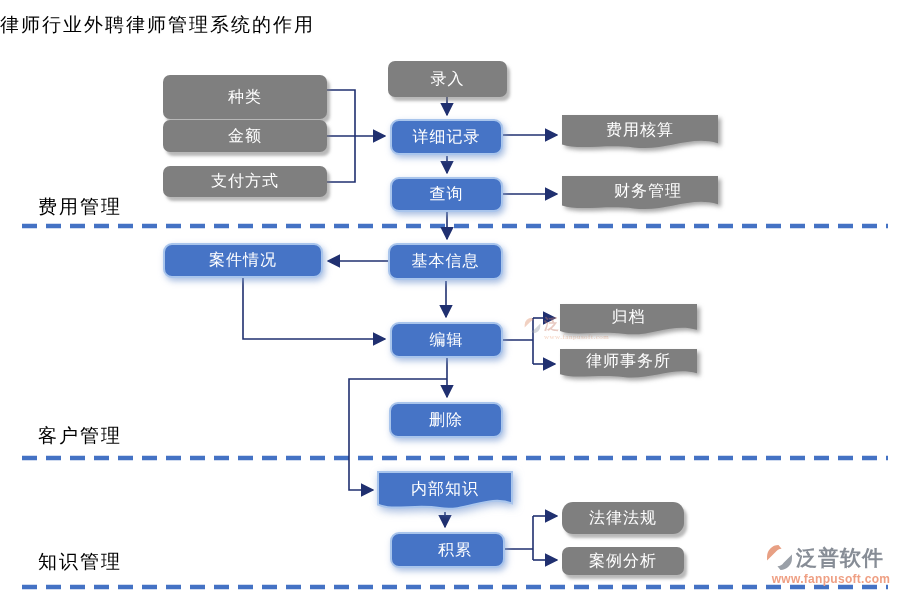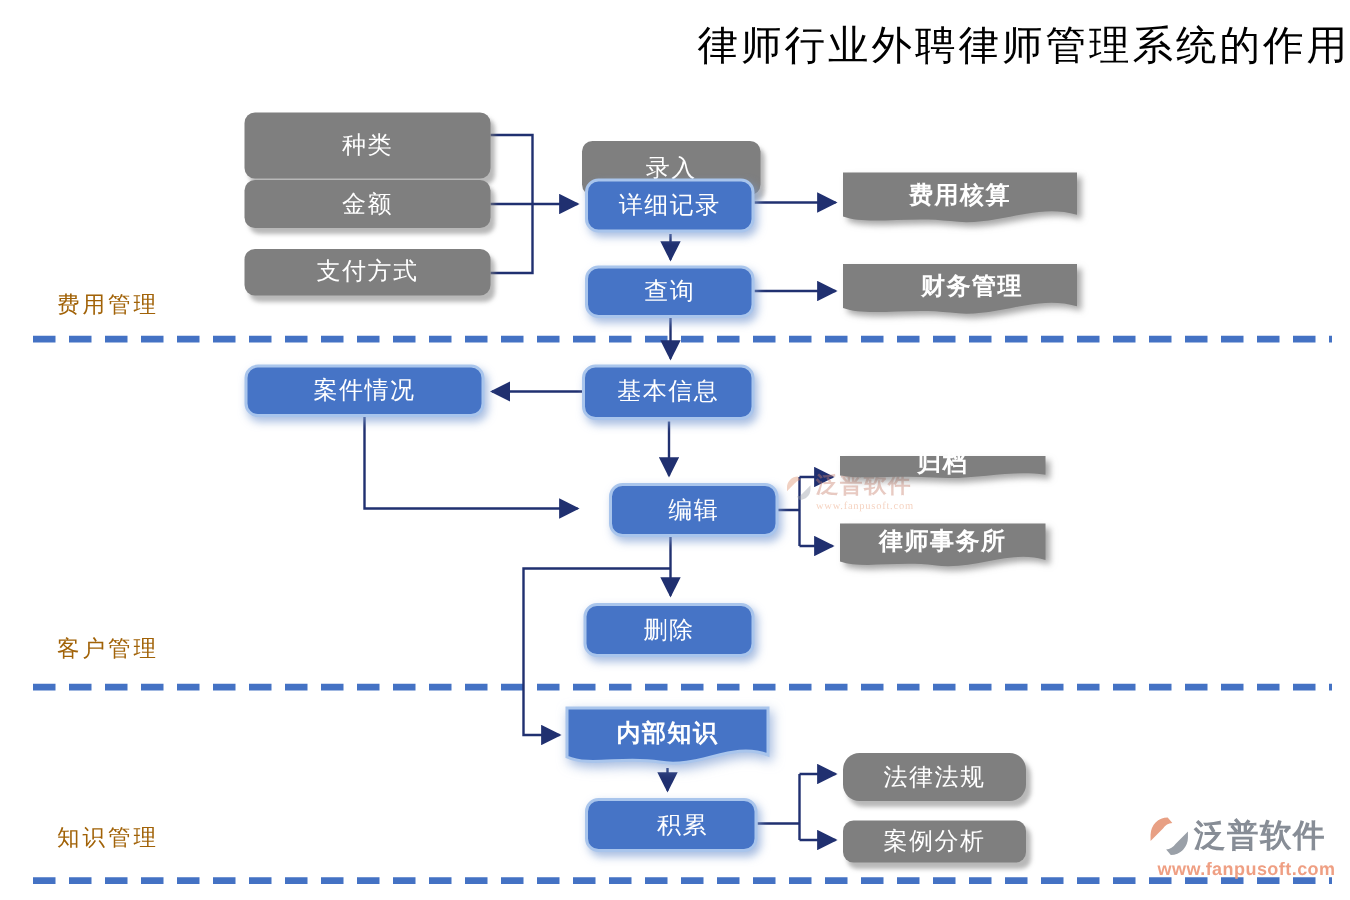--- a/index.html
+++ b/index.html
@@ -1,53 +1,53 @@
 <!DOCTYPE html>
 <html><head>
 <meta charset="utf-8">
 <style>
   html,body{margin:0;padding:0;background:#fff;}
   .stage{position:relative;width:900px;height:600px;background:#fff;overflow:hidden;
          font-family:"Liberation Serif", serif;}
-  .title{position:absolute;top:12px;left:0;width:100%;text-align:right;
-         font-size:27px;color:#000;letter-spacing:2px;z-index:4;}
-  .section-label{position:absolute;font-size:15px;color:#a16207;letter-spacing:2px;z-index:4;}
+  .title{position:absolute;top:12px;left:0;width:100%;text-align:left;
+         font-size:19px;color:#000;letter-spacing:2px;z-index:4;}
+  .section-label{position:absolute;font-size:19px;color:#000000;letter-spacing:2px;z-index:4;}
   #lbl-fee{left:38px;top:194px;}
   #lbl-customer{left:38px;top:423px;}
   #lbl-knowledge{left:38px;top:549px;}
 
   svg.wires{position:absolute;left:0;top:0;z-index:1;}
 
   .node{position:absolute;display:flex;align-items:center;justify-content:center;
         color:#fff;font-size:16px;letter-spacing:1px;z-index:2;box-sizing:border-box;
         white-space:nowrap;}
   .blue{background:#4674c6;border:2px solid #a9c5ec;border-radius:9px;
         box-shadow:2px 3px 6px rgba(125,156,210,.65);}
   .gray{background:#7f7f7f;border-radius:7px;box-shadow:3px 4px 3px rgba(125,125,125,.55);}
-  .doc{background:none;border:none;border-radius:0;box-shadow:none;font-weight:bold;}
+  .doc{background:none;border:none;border-radius:0;box-shadow:none;}
   .doc > svg{position:absolute;left:0;top:0;width:100%;height:100%;overflow:visible;}
   .doc > span{position:relative;padding-bottom:6px;}
   .gray-doc path{fill:#7f7f7f;}
   .gray-doc svg{filter:drop-shadow(3px 3px 2px rgba(95,95,95,.55));}
   .blue-doc path{fill:#4674c6;stroke:#a9c5ec;stroke-width:1.5;}
   .blue-doc svg{filter:drop-shadow(2px 3px 4px rgba(125,156,210,.7));}
 
   
   #n-type{left:163px;top:75px;width:164px;height:44px;}
   #n-amount{left:163px;top:120px;width:164px;height:32px;}
   #n-payment{left:163px;top:166px;width:164px;height:31px;}
-  #n-entry{left:388px;top:61px;width:119px;height:36px;margin-top:33px;}
+  #n-entry{left:388px;top:61px;width:119px;height:36px;}
   #n-detail{left:390px;top:119px;width:113px;height:36px;}
   #n-query{left:390px;top:177px;width:113px;height:35px;}
   #n-feeacct{left:562px;top:115px;width:156px;height:36px;}
   #n-finance{left:562px;top:176px;width:156px;height:36px;padding-left:16px;}
   #n-case{left:163px;top:243px;width:160px;height:35px;}
   #n-basic{left:388px;top:243px;width:115px;height:37px;align-items:center;}
-  #n-edit{left:406px;top:322px;width:113px;height:36px;}
-  #n-archive{left:560px;top:304px;width:137px;height:16px;}
+  #n-edit{left:390px;top:322px;width:113px;height:36px;}
+  #n-archive{left:560px;top:304px;width:137px;height:33px;}
   #n-lawfirm{left:560px;top:349px;width:137px;height:31px;}
   #n-delete{left:389px;top:402px;width:114px;height:36px;}
   #n-internal{left:378px;top:472px;width:134px;height:40px;}
   #n-accum{left:390px;top:532px;width:115px;height:36px;padding-left:15px;}
   #n-laws{left:562px;top:502px;width:122px;height:32px;border-radius:11px;}
   #n-caseana{left:562px;top:547px;width:122px;height:28px;}
 
   
   .watermark{position:absolute;left:524px;top:317px;z-index:1;opacity:.42;
              display:flex;align-items:flex-start;gap:3px;}

